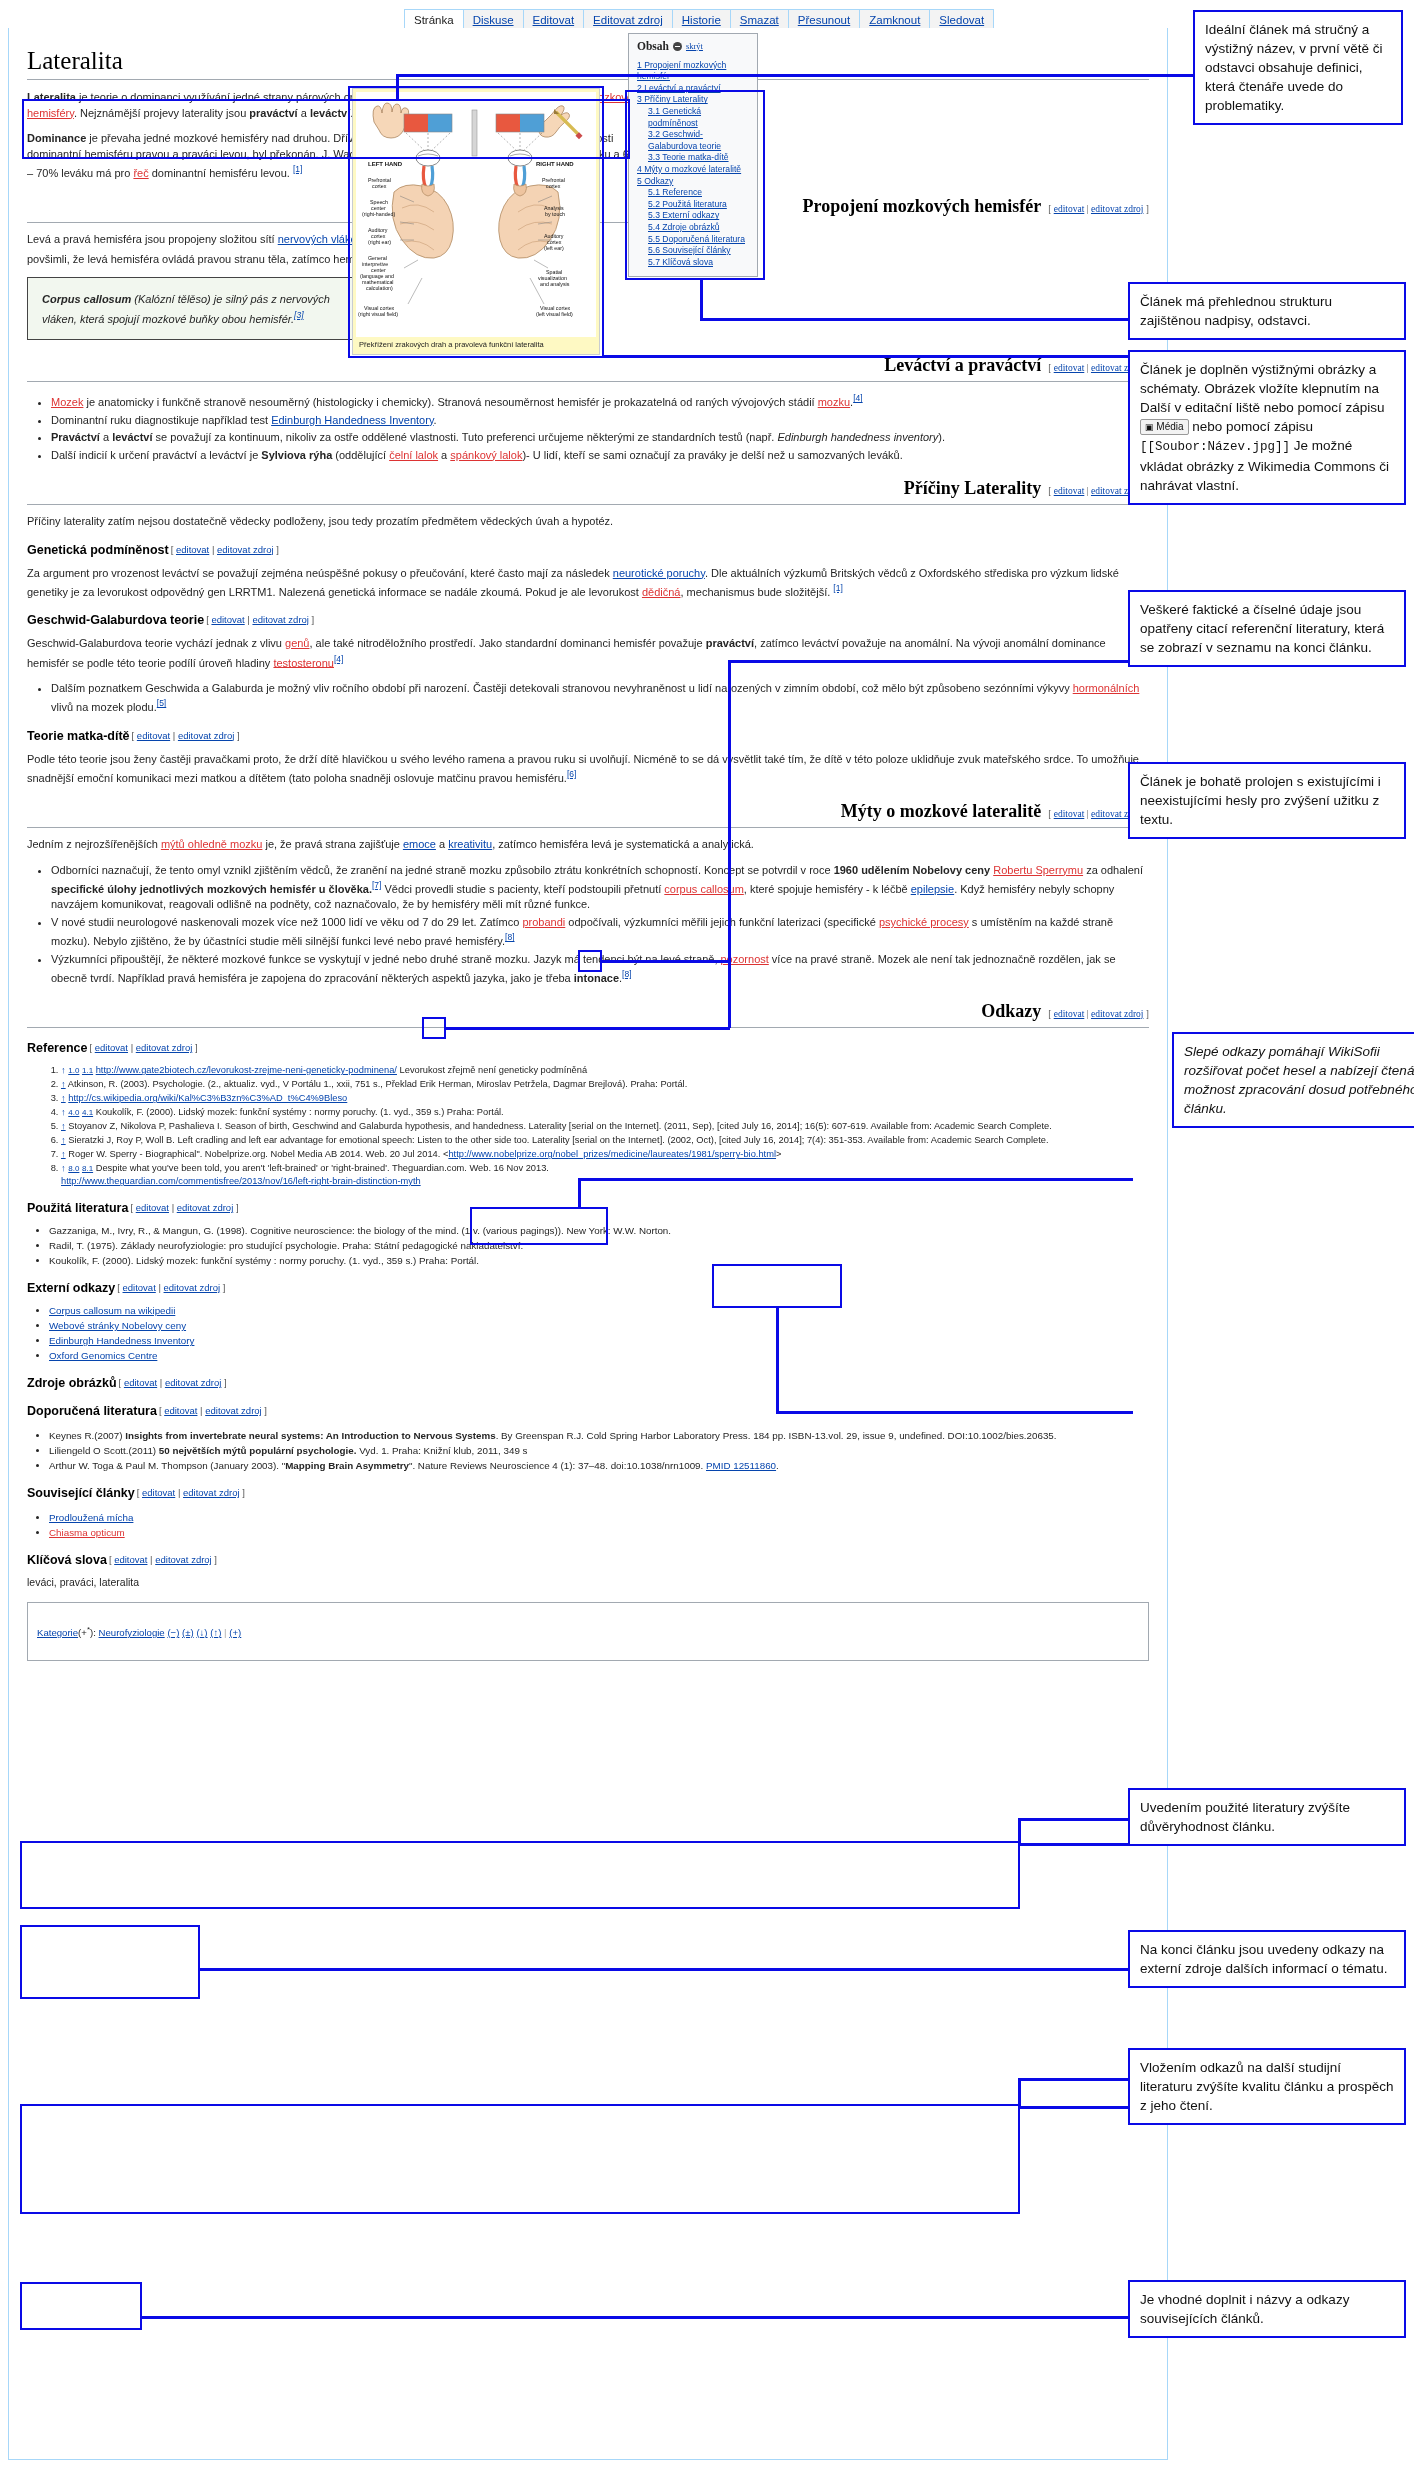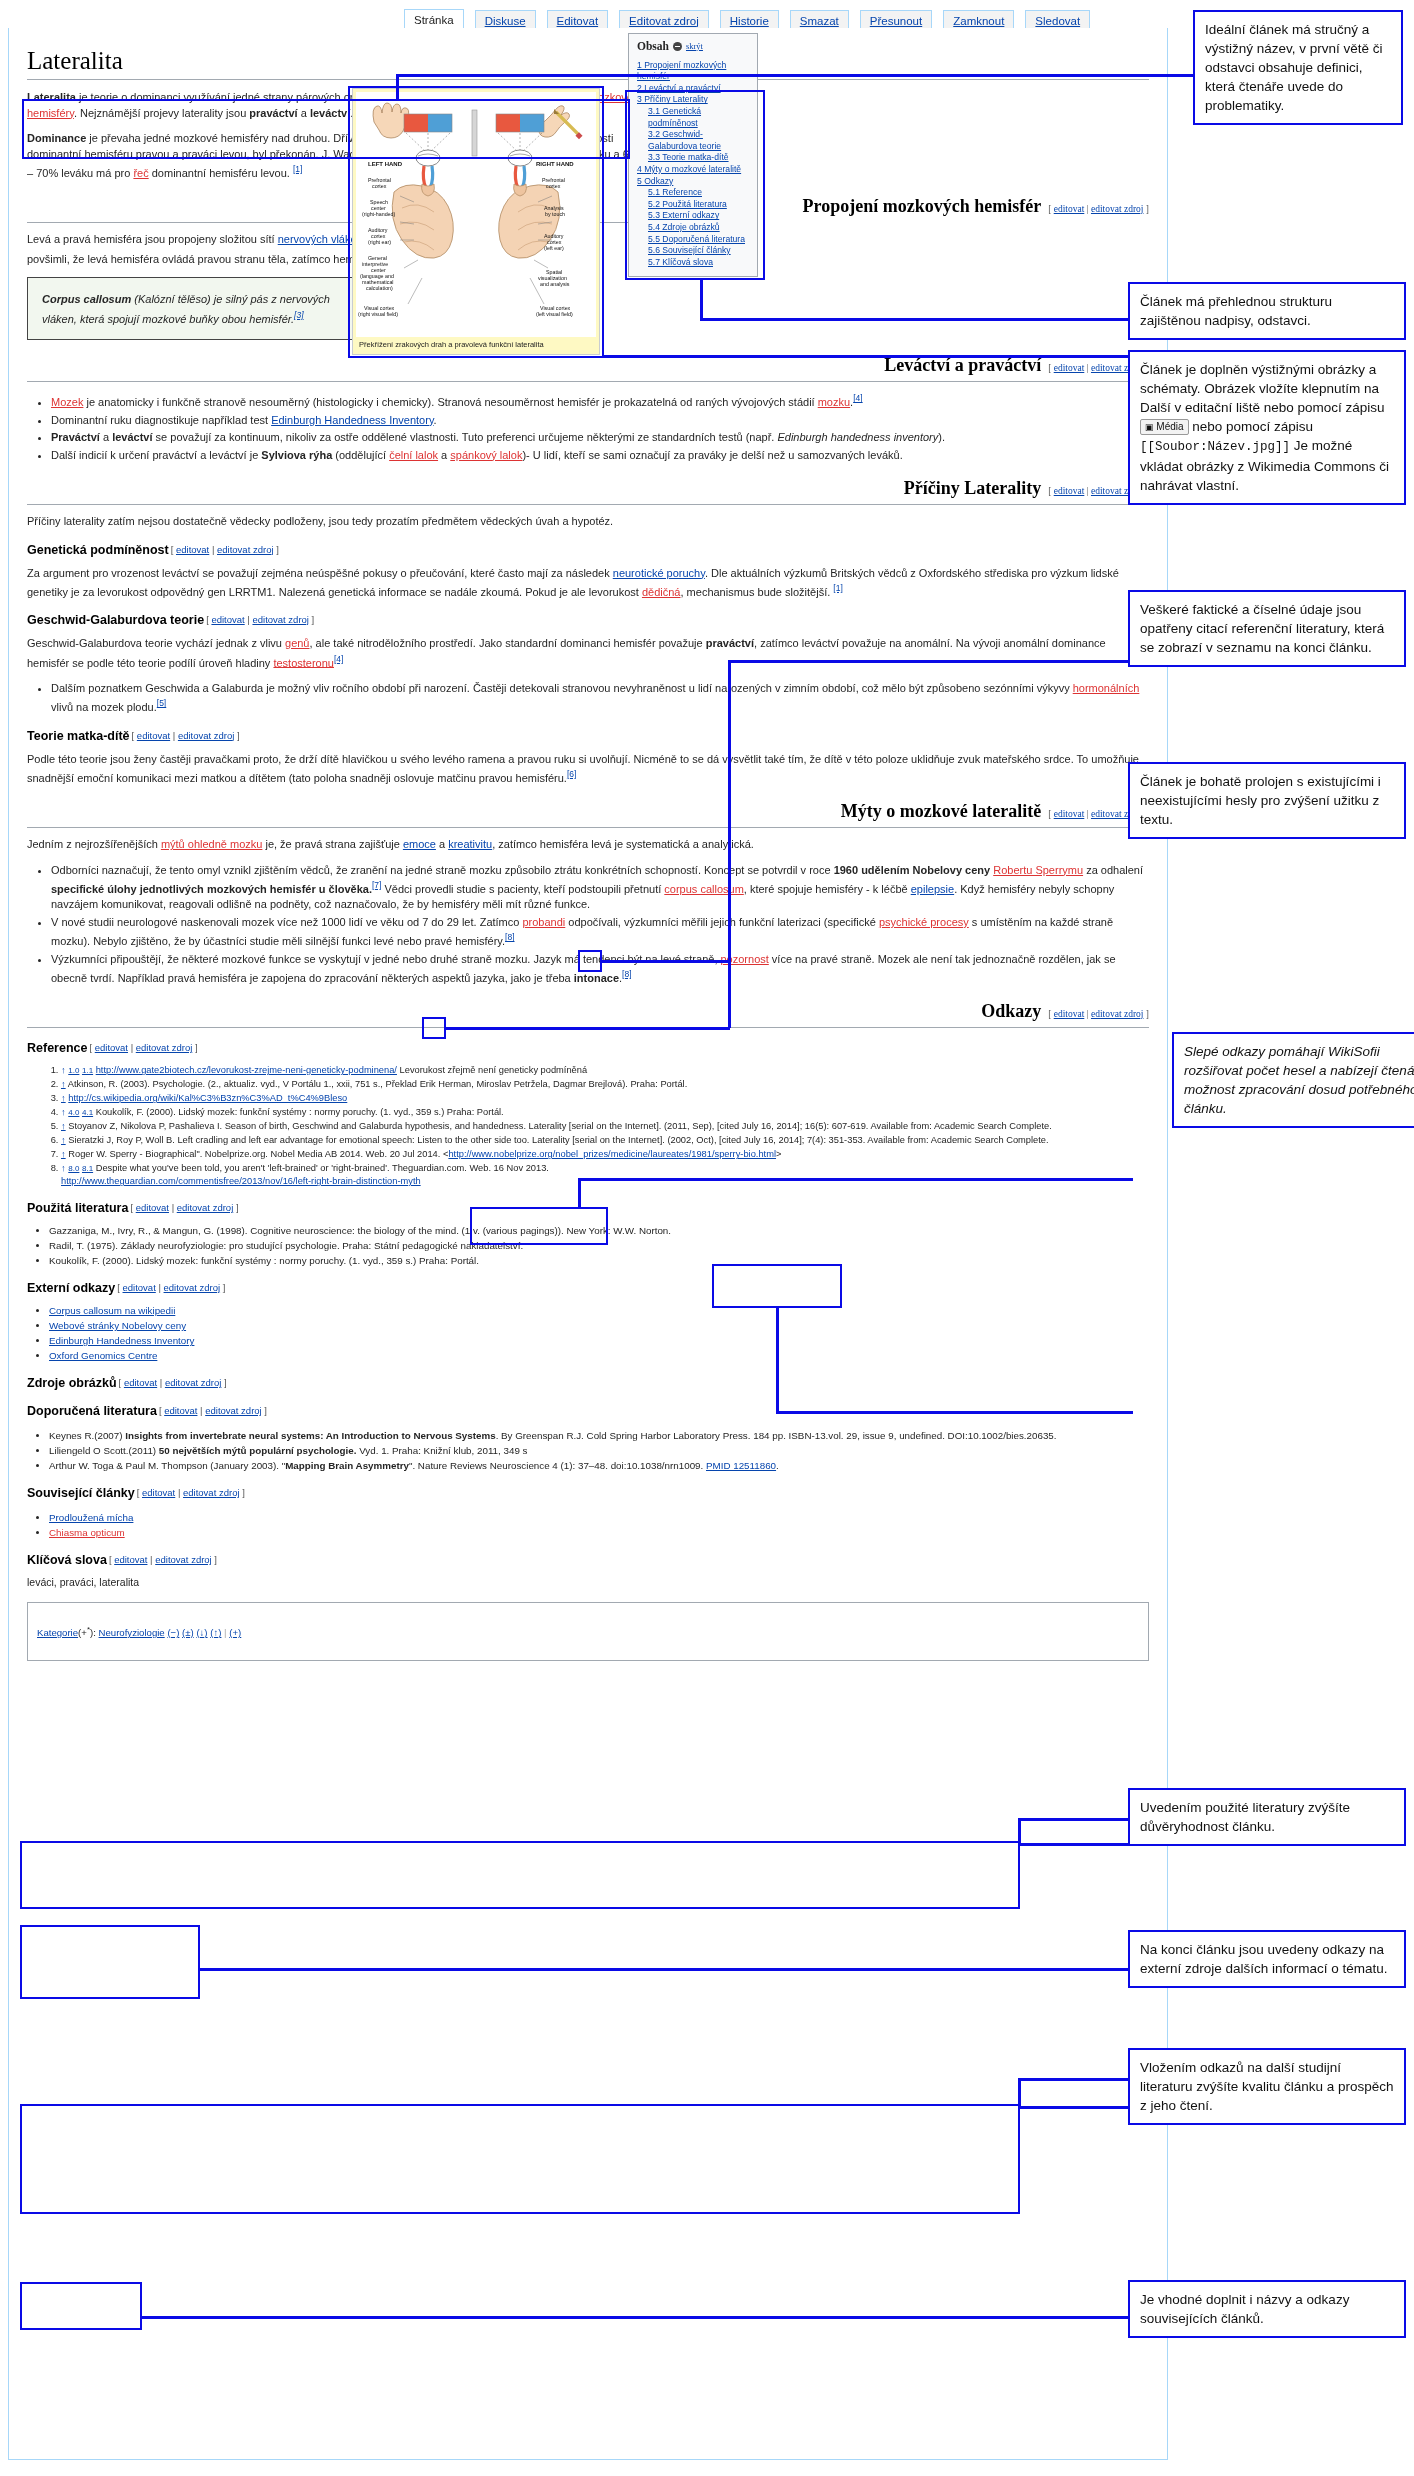--- a/index.html
+++ b/index.html
@@ -13,21 +13,21 @@
     position: relative;
     overflow: hidden;
   }
 
   
   #page { position: absolute; left:0; top:0; width:1414px; height:2476px; }
 
   
   #tabbar {
     position: absolute; left: 405px; top: 8px; width: 610px; height: 24px;
-    display: flex; align-items: center; gap: 12px;
+    display: flex; align-items: flex-start; gap: 0px;
     border-bottom: 1px solid #a7d7f9;
   }
   .tab {
     font-size: 11.5px; padding: 3px 9px 4px 9px; line-height: 14px;
     color: #0645ad; text-decoration: underline; white-space: nowrap;
     border-left: 1px solid #a7d7f9; border-right: 1px solid #a7d7f9;
     border-top: 1px solid #a7d7f9; background: #f3f3f3;
     margin-left: -1px; position: relative; top: 1px;
   }
   .tab.active { color:#222; text-decoration:none; background:#fff; border-bottom:1px solid #fff; }

